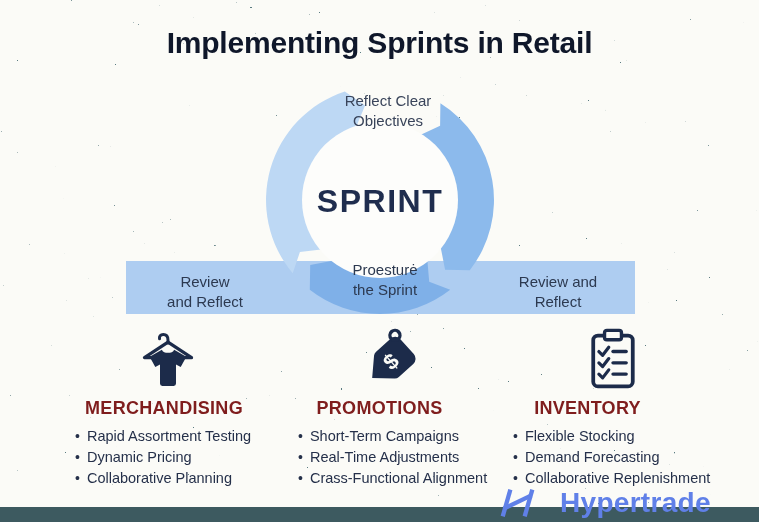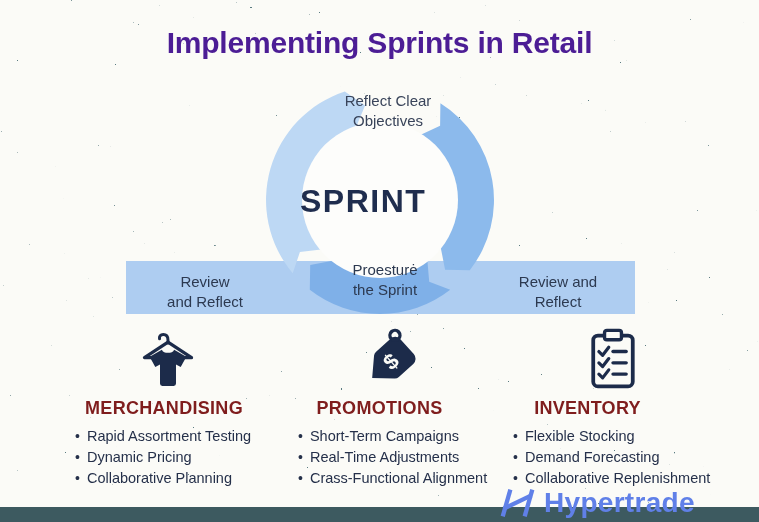--- a/index.html
+++ b/index.html
@@ -6,28 +6,28 @@
   body{
     width:759px;height:522px;position:relative;overflow:hidden;
     background:#fbfbf7;
     font-family:"Liberation Sans",sans-serif;
     color:#25304a;
   }
   #bg-svg{position:absolute;left:0;top:0;z-index:0;}
   .abs{position:absolute;z-index:2;}
   .page-title{
     left:0;right:0;top:26px;text-align:center;
-    font-size:30px;font-weight:800;color:#4c1d95;letter-spacing:-0.2px;
+    font-size:30px;font-weight:800;color:#0f172a;letter-spacing:-0.2px;
   }
   .cycle-label{
     text-align:center;white-space:pre-line;
     font-size:15px;line-height:1.32;color:#39445a;
   }
   .sprint-label{
-    left:300px;top:183px;width:160px;text-align:left;
+    left:300px;top:183px;width:160px;text-align:center;
     font-size:32px;font-weight:800;letter-spacing:1.5px;color:#1f2d4e;
   }
   .column{top:328px;}
   .column .icon-wrap{display:block;margin:0 auto;}
   .col-heading{
     margin-top:6px;text-align:center;
     font-size:18px;font-weight:800;color:#7f1d1d;letter-spacing:0.3px;
   }
   .bullets{
     list-style:none;margin:7px 0 0 0;padding:0;
@@ -37,21 +37,21 @@
   .col1{left:58px;width:220px;}
   .col1 .col-heading{width:212px;}
   .col1 .bullets{padding-left:17px;}
   .col2{left:282px;width:215px;}
   .col2 .col-heading{width:195px;}
   .col2 .bullets{padding-left:16px;}
   .col3{left:495px;width:236px;}
   .col3 .col-heading{width:185px;}
   .col3 .bullets{padding-left:18px;}
   .logo{
-    left:497px;top:487px;display:flex;align-items:center;gap:5px;z-index:3;
+    left:497px;top:487px;display:flex;align-items:center;gap:21px;z-index:3;
   }
   .logo-text{
     font-size:28px;font-weight:800;color:#6080e8;letter-spacing:0.3px;
   }
 </style>
 </head>
 <body>
 
 <svg id="bg-svg" width="759" height="522" viewBox="0 0 759 522">
   <defs>

